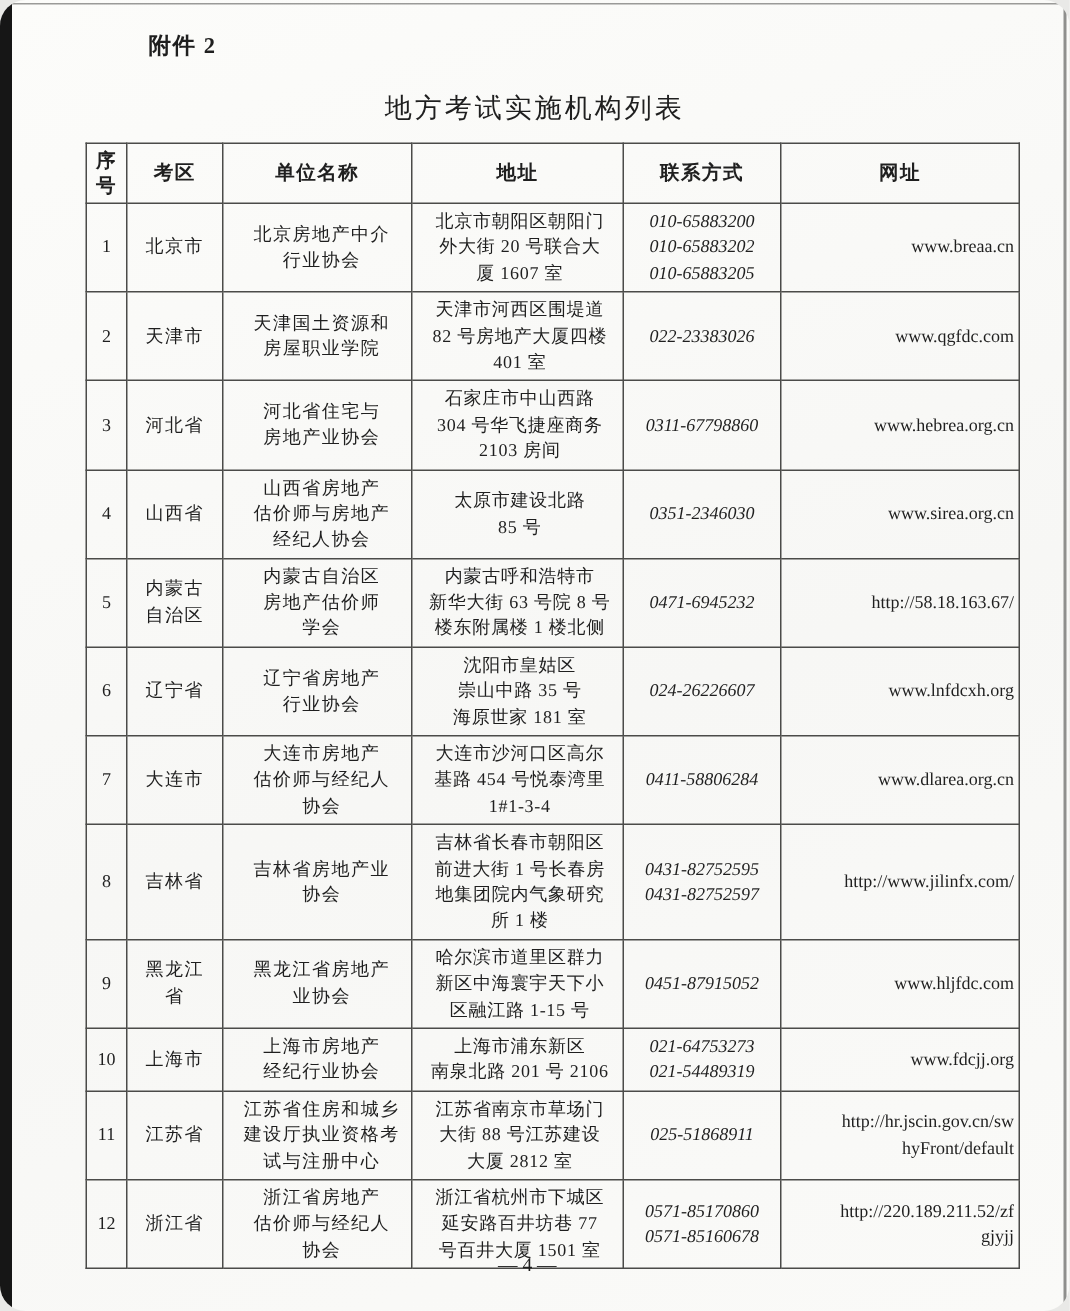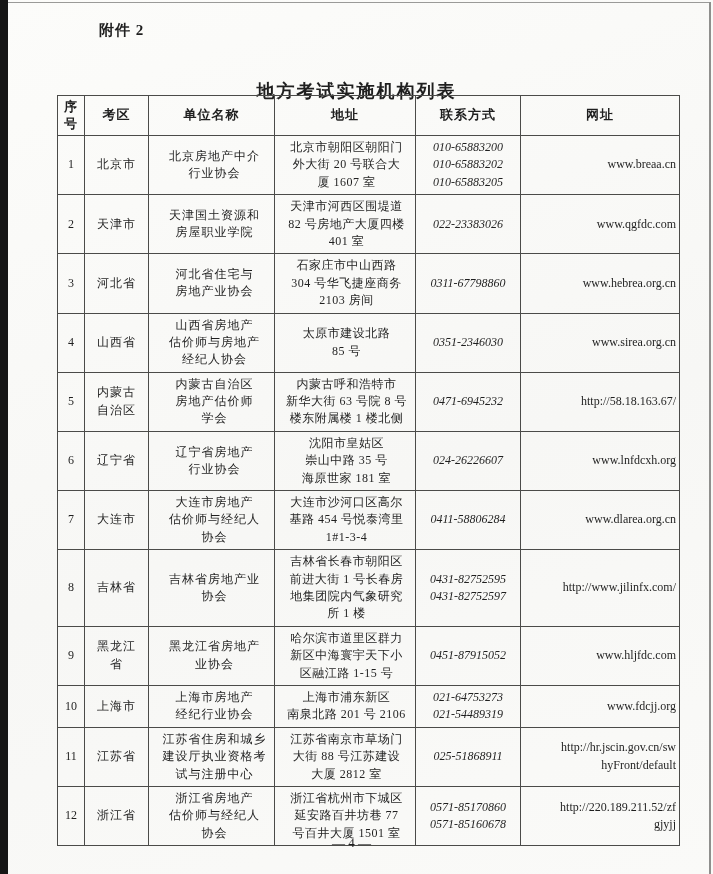--- a/index.html
+++ b/index.html
@@ -6,20 +6,21 @@
   html, body { background: #e9e9e7; }
   body { font-family: "Liberation Serif", "DejaVu Serif", serif; color: #1f1f1f; }
 
   .scan {
     position: relative;
     width: 713px;
     height: 874px;
     background: #fbfbf9;
     overflow: hidden;
     background-image: linear-gradient(160deg, #fcfcfa 0%, #f7f7f5 55%, #fafaf8 100%);
+    border-radius: 17px;
   }
   .edge-left {
     position: absolute; left: 0; top: 0;
     width: 8px; height: 100%;
     background: #161616;
   }
   .edge-top {
     position: absolute; left: 8px; top: 2px; right: 2px;
     height: 1px; background: #9a9a98;
   }
@@ -28,21 +29,21 @@
     width: 2px; background: #8f8f8d;
   }
 
   .attachment {
     position: absolute; left: 99px; top: 21px;
     font-size: 15px; letter-spacing: 1px; font-weight: 600;
   }
   .doc-title {
     position: absolute; left: 0; right: 0; top: 60px;
     text-align: center;
-    font-size: 18px; font-weight: bold; letter-spacing: 2px; margin-top: 19px;
+    font-size: 18px; font-weight: normal; letter-spacing: 2px;
   }
 
   table.agency-table {
     position: absolute; left: 57px; top: 95px;
     width: 622px;
     border-collapse: collapse;
     table-layout: fixed;
   }
   .agency-table th, .agency-table td {
     border: 1px solid #4b4b49;

